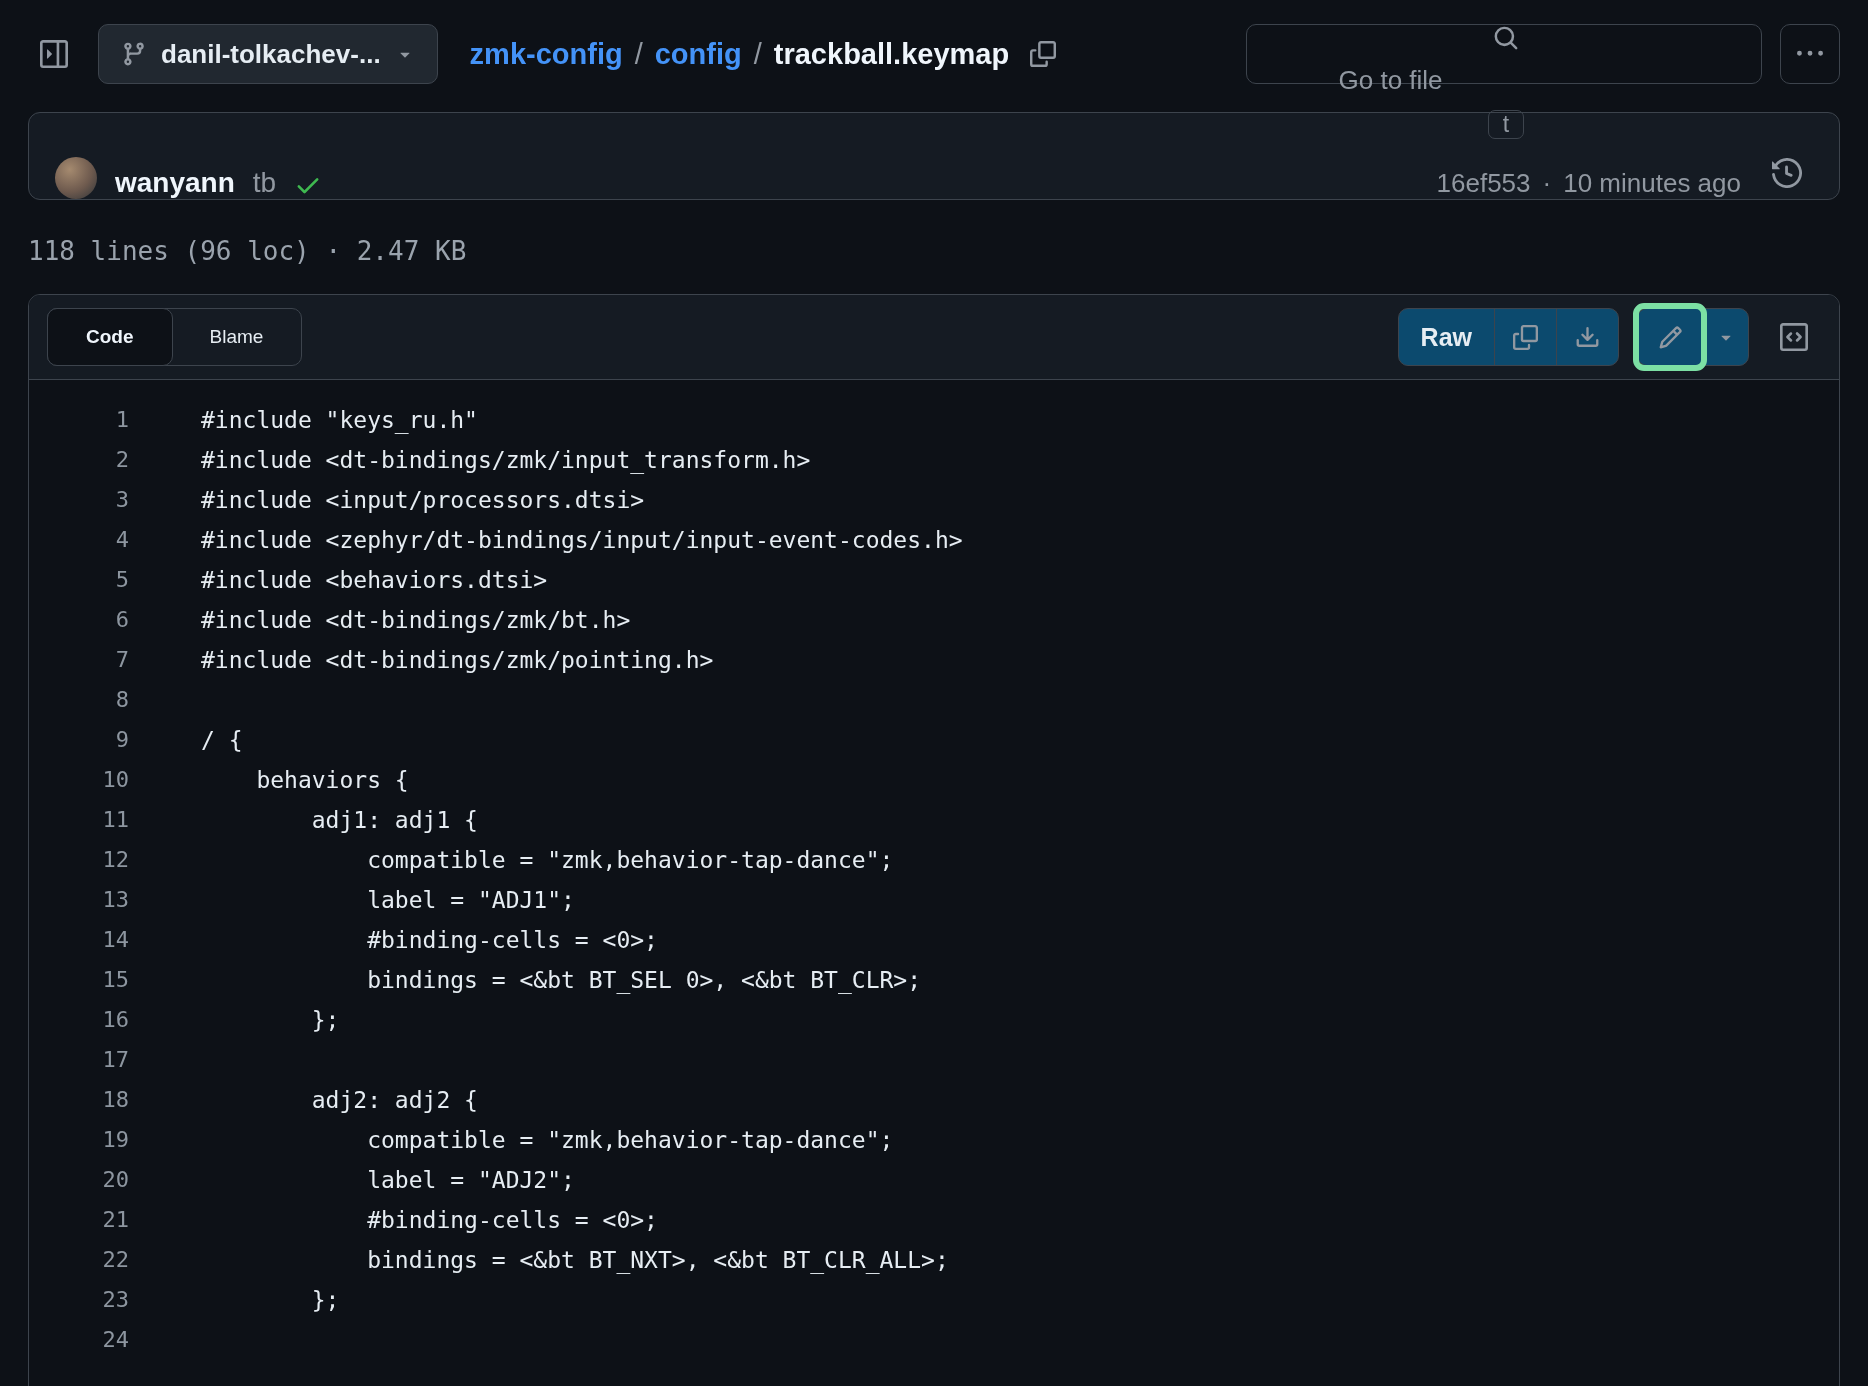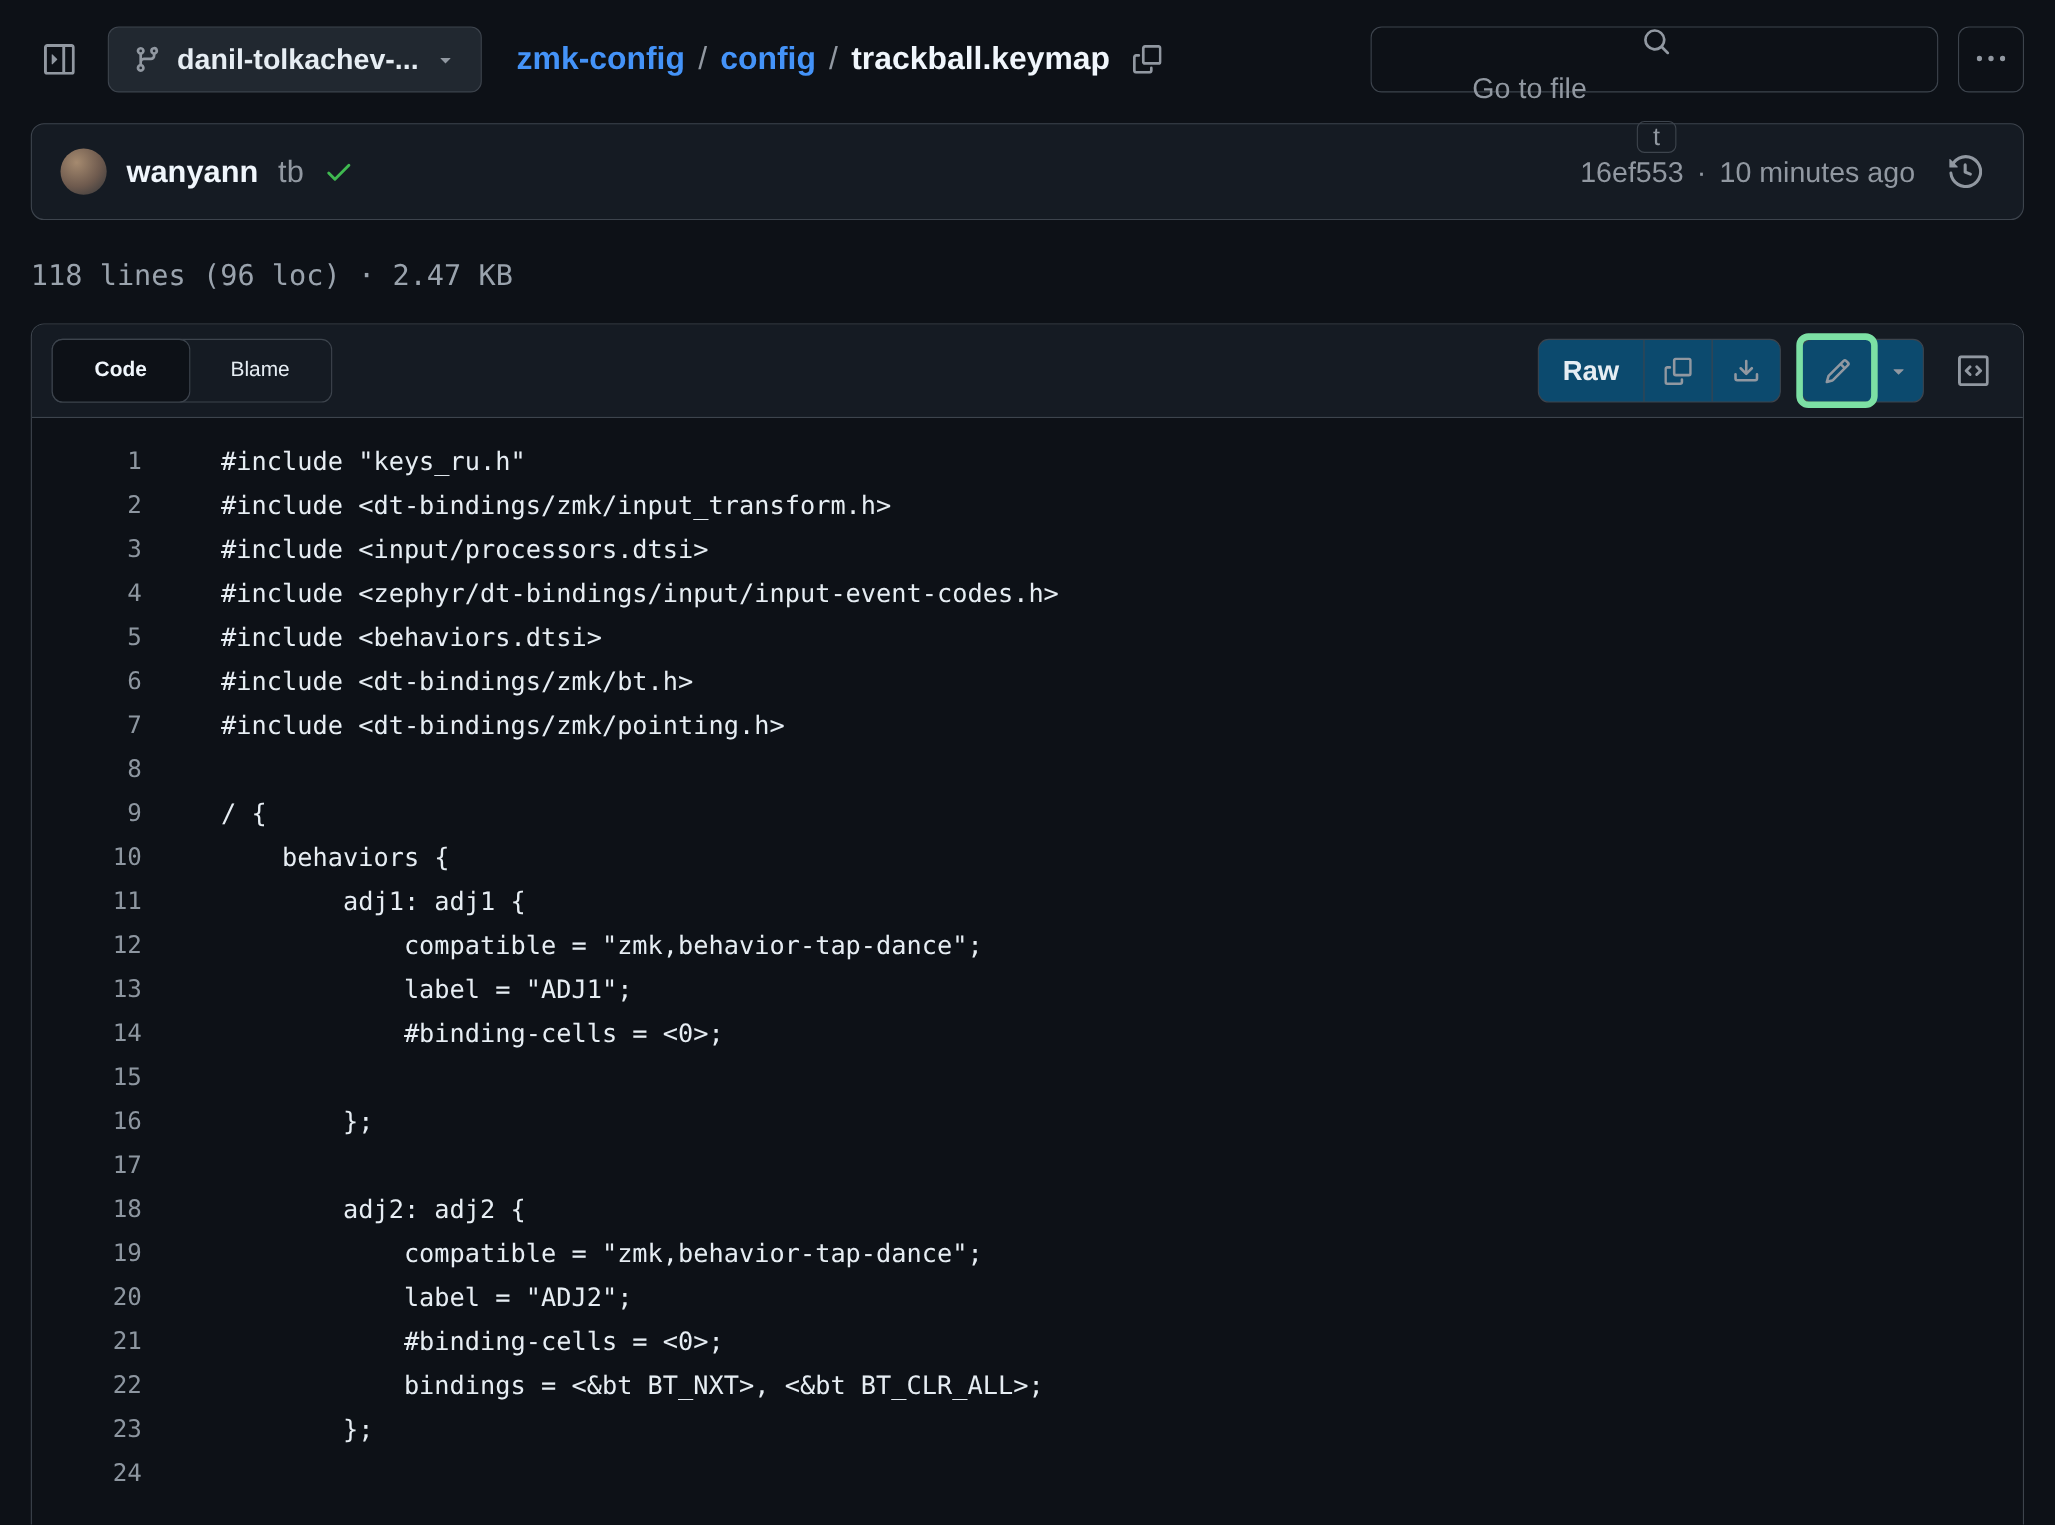--- a/index.html
+++ b/index.html
@@ -40,21 +40,21 @@
   }
   .search-box input::placeholder { color:#9198a1; }
   .kbd-hint {
     min-width:36px; height:42px; display:flex; align-items:center; justify-content:center;
     border:1px solid #3d444d; border-radius:7px; color:#9198a1; font-size:23px;
   }
   .kebab-btn { width:60px; height:60px; border:1px solid #3d444d; margin-left:18px; }
 
   
   .commit-bar {
-    display:flex; align-items:center; margin:26px 28px 0; height:88px;
+    display:flex; align-items:flex-end; margin:26px 28px 0; height:88px;
     padding:0 26px; background:#151b23; border:1px solid #3d444d; border-radius:12px;
   }
   .avatar {
     width:42px; height:42px; border-radius:50%;
     background:radial-gradient(circle at 35% 30%, #a58a6f, #6e5a4e 55%, #2e3338);
     flex:none; cursor:pointer;
   }
   .commit-author { margin-left:18px; font-size:28px; font-weight:700; color:#f0f6fc; cursor:pointer; }
   .commit-msg { margin-left:18px; font-size:28px; color:#9198a1; cursor:pointer; }
   .check { margin-left:18px; color:#3fb950; }
@@ -307,20 +307,21 @@
       <div class="code-row">
         <span class="line-num">13</span>
         <span class="line-text">            label = "ADJ1";</span>
       </div>
       <div class="code-row">
         <span class="line-num">14</span>
         <span class="line-text">            #binding-cells = &lt;0&gt;;</span>
       </div>
       <div class="code-row">
         <span class="line-num">15</span>
+        <span class="line-text">            bindings = &lt;&amp;bt BT_SEL 0&gt;, &lt;&amp;bt BT_CLR&gt;;</span>
       </div>
       <div class="code-row">
         <span class="line-num">16</span>
         <span class="line-text">        };</span>
       </div>
       <div class="code-row">
         <span class="line-num">17</span>
         <span class="line-text"></span>
       </div>
       <div class="code-row">

